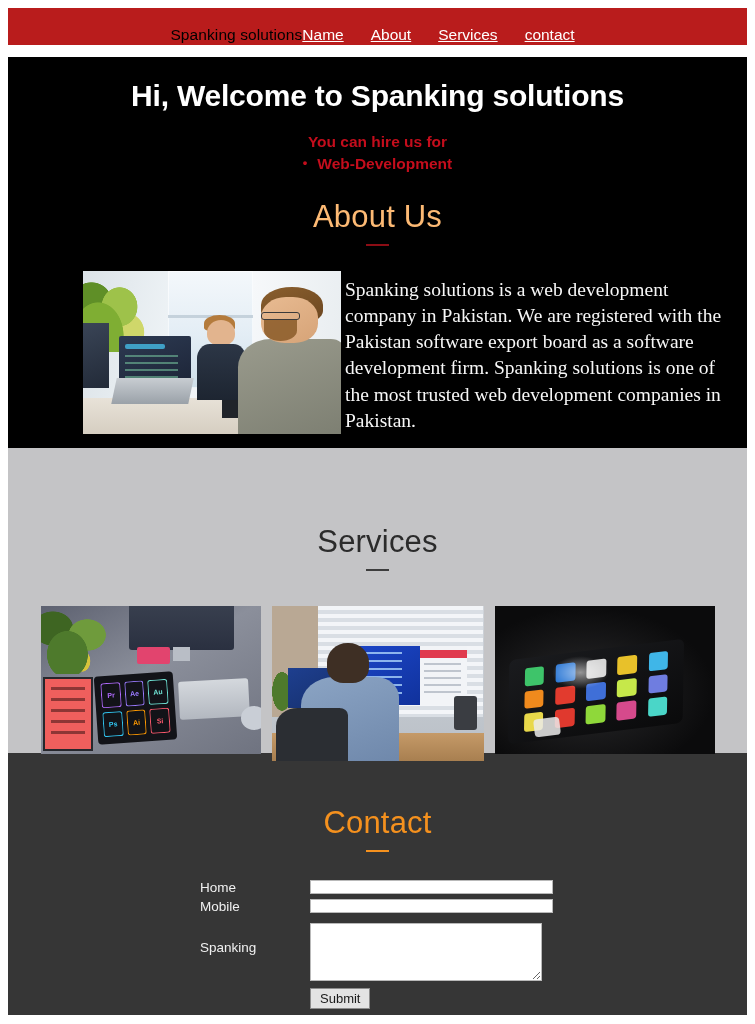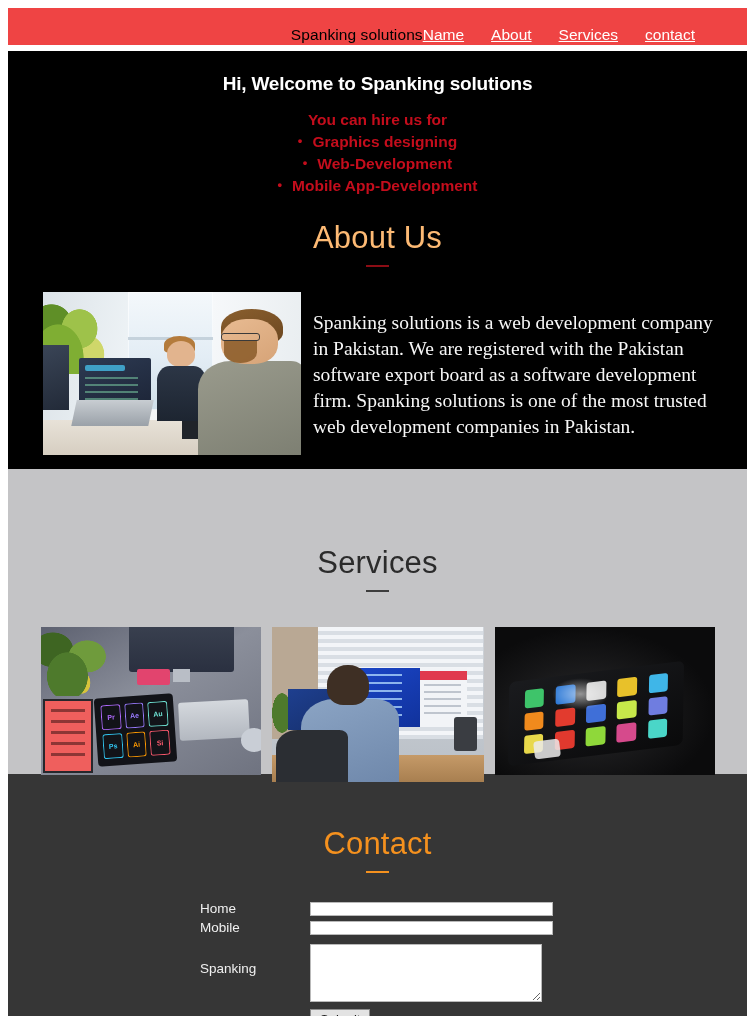--- a/index.html
+++ b/index.html
@@ -15,25 +15,25 @@
   .page {
     margin: 8px;
     width: 739px;
     height: 1008px;
     position: relative;
     overflow: hidden;
   }
 
   
   .navbar {
-    background: #ef4444;
+    background: #b91c1c;
     height: 37px;
     display: flex;
     align-items: center;
-    justify-content: flex-end;
+    justify-content: center;
     padding: 16px 22px 0 42px;
   }
   .brand {
     color: #000000;
     font-size: 15.5px;
     letter-spacing: 0.1px;
     white-space: nowrap;
   }
   .nav-links {
     display: flex;
@@ -48,25 +48,25 @@
     cursor: pointer;
     white-space: nowrap;
   }
 
   
   .dark-band {
     background: #000000;
     padding: 0 0 14px 0;
   }
   .hero-title {
-    margin: 6px;
+    margin: 12px;
     padding: 22px 0 8px 0;
     text-align: center;
     color: #ffffff;
-    font-size: 19px;
+    font-size: 30px;
     font-weight: bold;
     letter-spacing: -0.2px;
   }
   .hire-list {
     list-style: none;
     margin: 0;
     padding: 0;
     text-align: center;
     color: #c40d1c;
     font-weight: bold;
@@ -107,23 +107,24 @@
     height: 2px;
     margin: 9px auto 0 auto;
     border: 0;
   }
   .heading-rule.red { background: #8c0d15; }
   .heading-rule.dark { background: #3d3d3d; }
   .heading-rule.orange { background: #f5911e; }
 
   .about-row {
     display: flex;
-    align-items: center;
+    align-items: flex-end;
     padding: 25px 25px 0 35px;
-    gap: 12px;
+    gap: 4px;
+    margin-left: 40px;
   }
   .about-photo {
     width: 258px;
     height: 163px;
     flex: 0 0 258px;
     position: relative;
     overflow: hidden;
     background: #dfe3e6;
   }
   .about-text {
@@ -445,23 +446,21 @@
       <a class="nav-link">contact</a>
     </div>
   </div>
 
   <div class="dark-band">
 
     <h1 class="hero-title">Hi, Welcome to Spanking solutions</h1>
 
     <div class="hire-intro">You can hire us for</div>
     <ul class="hire-list">
-      <li>Graphics designing</li>
       <li>Web-Development</li>
-      <li>Mobile App-Development</li>
     </ul>
 
     <h2 class="section-heading on-dark">About Us</h2>
     <hr class="heading-rule red">
 
     <div class="about-row">
       <div class="about-photo">
         <div class="office-bg ph"></div>
         <div class="office-window ph"></div>
         <div class="office-plant ph"></div>

